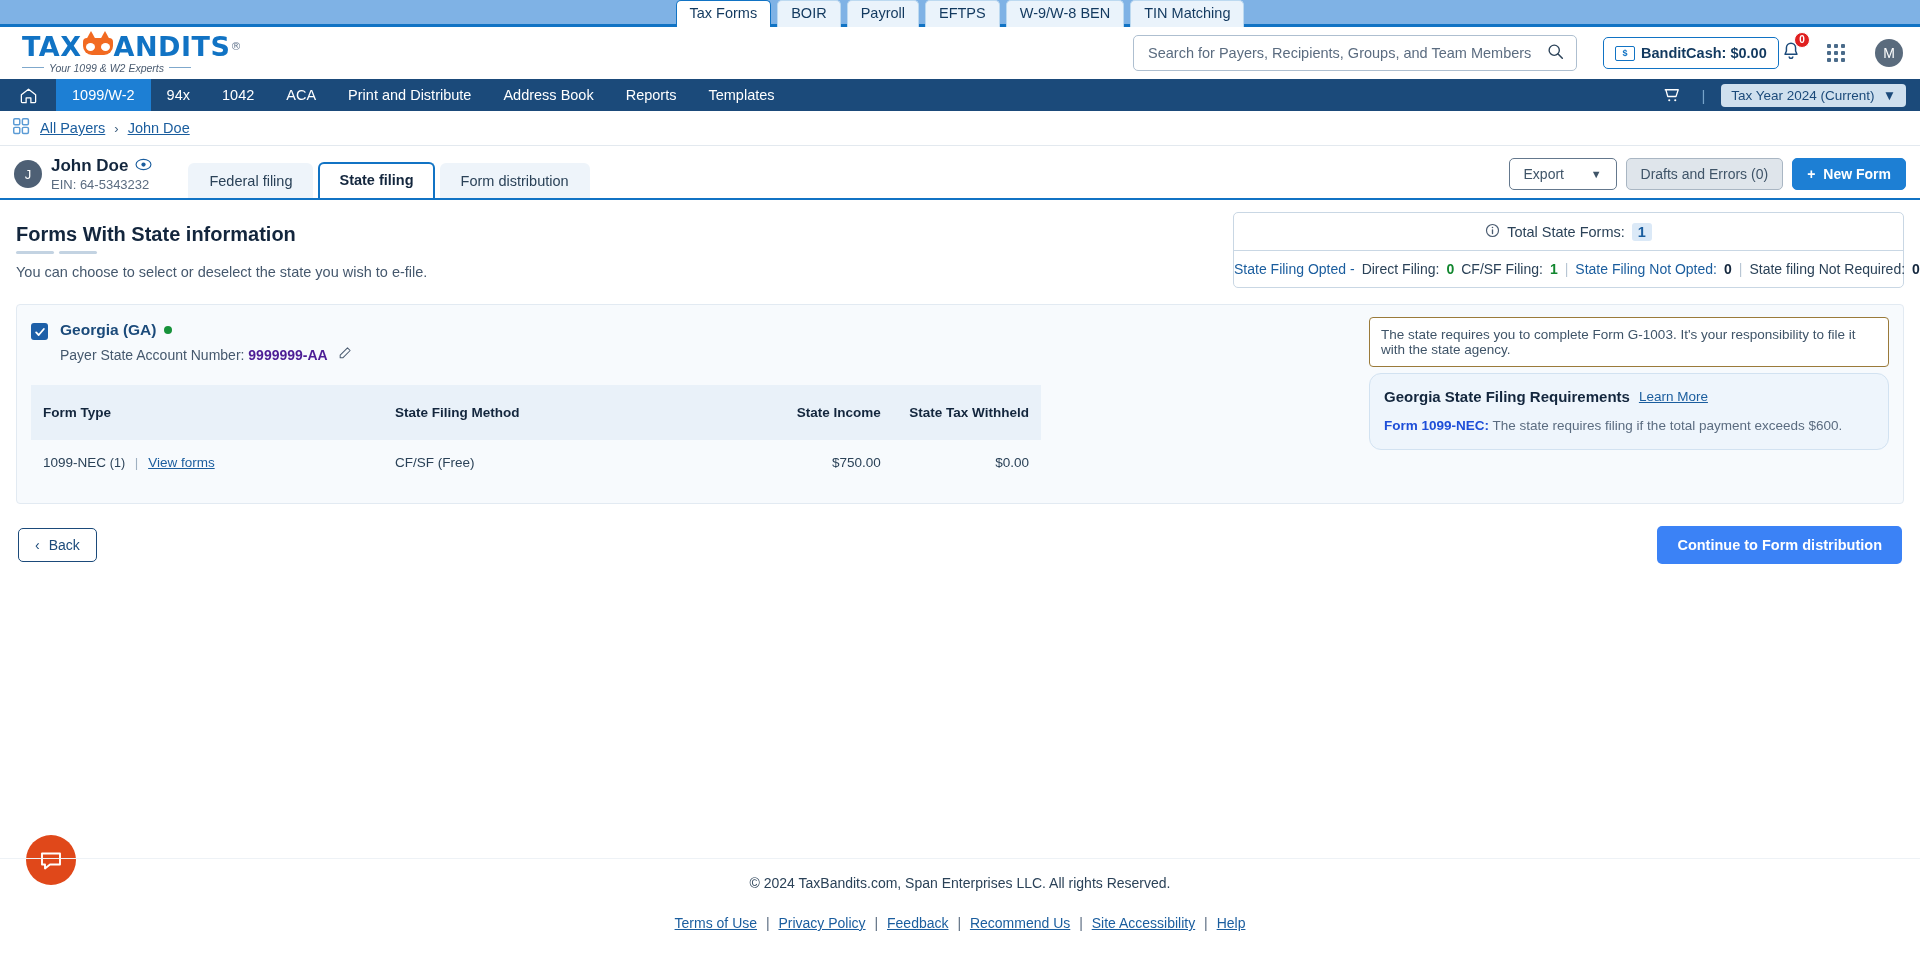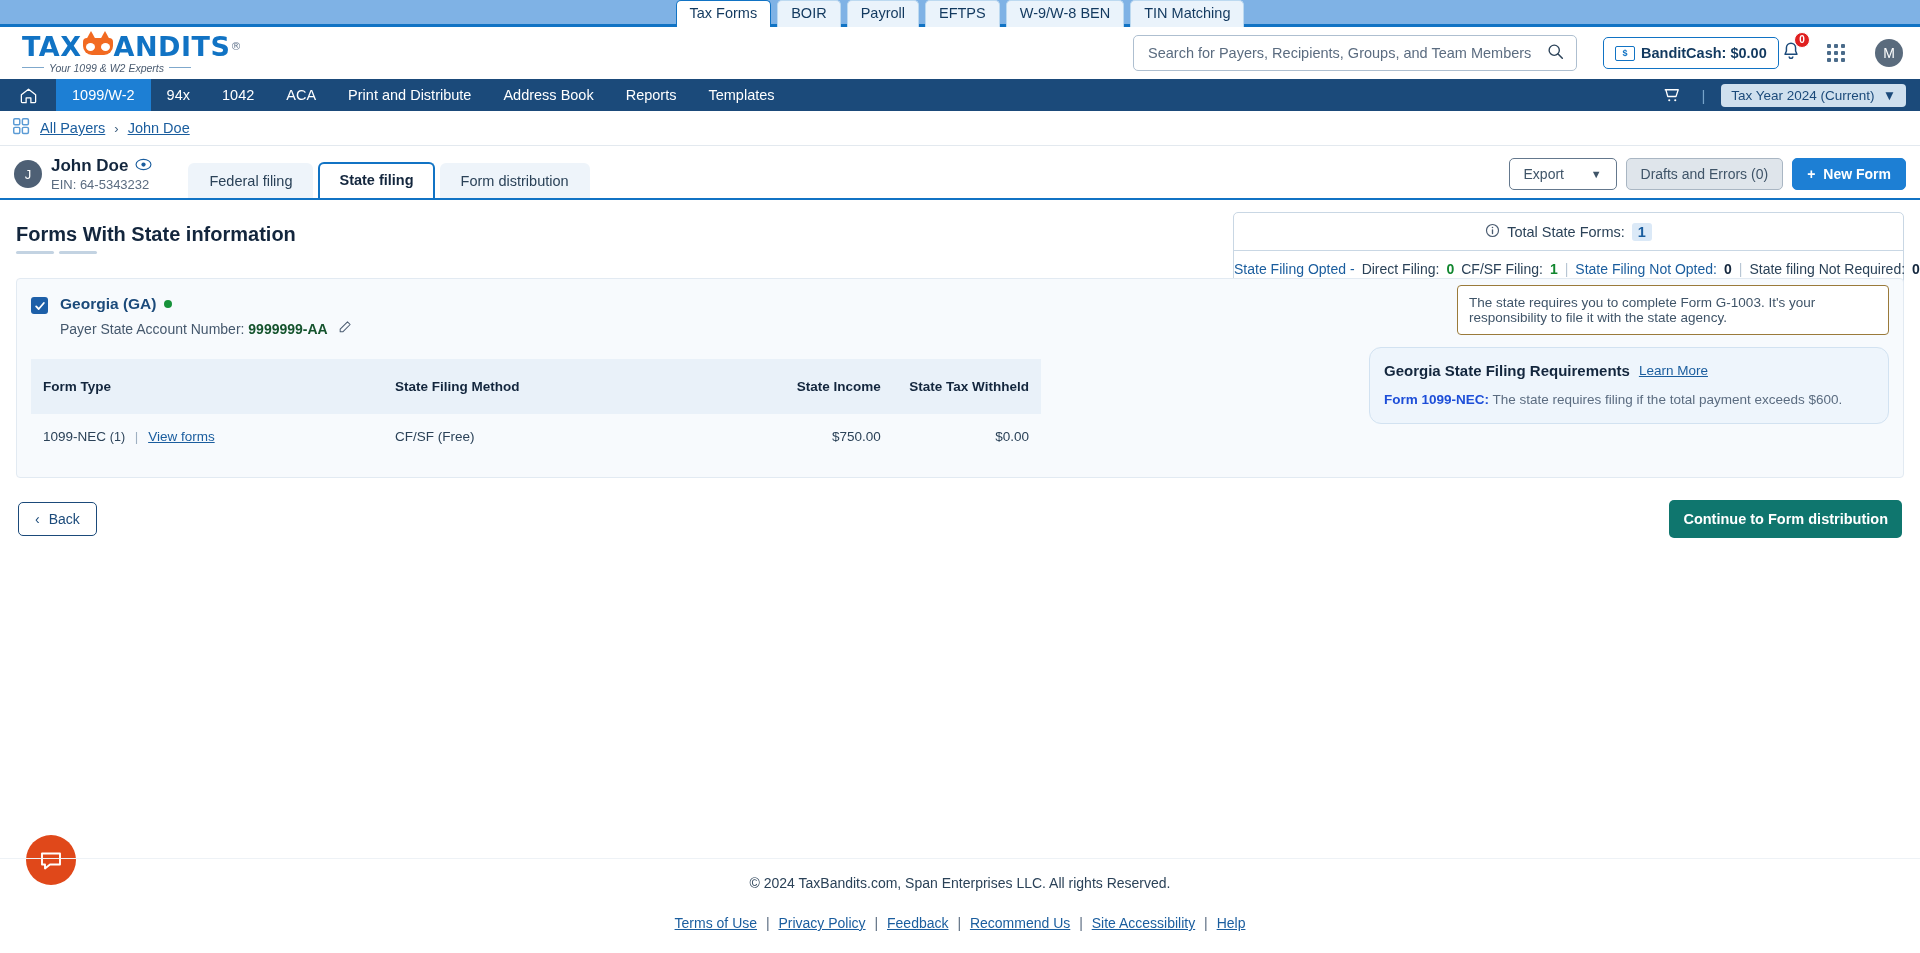--- a/index.html
+++ b/index.html
@@ -377,26 +377,26 @@
     width: 17px; height: 17px;
     background: #1d5fa8;
     border-radius: 3px;
     display:flex; align-items:center; justify-content:center;
     cursor:pointer;
     margin-top: 2px;
   }
   .state-name { font-size: 15.5px; font-weight: bold; color: #1b4a7a; display:flex; align-items:center; gap:8px;}
   .dot-green { width: 8px; height: 8px; border-radius: 50%; background: #17923a; display:inline-block;}
   .psan { font-size: 14px; color: #45586d; margin-top: 7px; display:flex; align-items:center; gap:10px;}
-  .psan b { color: #14532d; }
+  .psan b { color: #4c1d95; }
 
   .notice {
     position: absolute;
-    right: 14px; top: 6px;
-    width: 432px;
+    right: 14px; top: 12px;
+    width: 520px;
     border: 1px solid #9a7a3a;
     border-radius: 4px;
     background: #ffffff;
     font-size: 13.5px;
     color: #3f5468;
     padding: 9px 11px;
   }
 
   .table-wrap { margin-top: 22px; width: 1010px; }
   table { border-collapse: collapse; width: 100%; }
@@ -442,26 +442,26 @@
     background: #fff;
     color: #1b4a7a;
     border-radius: 5px;
     font-size: 14px;
     padding: 8px 16px;
     display:flex; align-items:center; gap: 9px;
     cursor:pointer;
   }
   .btn-continue {
     margin-left: auto;
-    background: #0f766e;
+    background: #3b82f6;
     color: #fff;
     font-weight: bold;
     font-size: 14.5px;
     border-radius: 5px;
-    padding: 11px 14px;
+    padding: 11px 20px;
     cursor: pointer;
     border: none;
   }
 
   
   .footer {
     position: absolute;
     bottom: 0; left: 0; right: 0;
     text-align: center;
     padding-bottom: 22px;
@@ -636,20 +636,21 @@
 </div>
 
 <div class="content">
 
   <div>
     <div class="section-title">Forms With State information</div>
     <div class="title-rule">
         <i></i>
         <i></i>
       </div>
+    <div class="section-sub">You can choose to select or deselect the state you wish to e-file.</div>
   </div>
 
   <div class="summary-card">
     <div class="summary-top">
       <span>
         <svg width="15" height="15" viewBox="0 0 18 18">
             <circle cx="9" cy="9" r="7.2" fill="none" stroke="#4a5b70" stroke-width="1.4"></circle>
             <circle cx="9" cy="5.3" r="0.95" fill="#4a5b70"></circle>
             <rect x="8.2" y="7.4" width="1.6" height="6" rx="0.7" fill="#4a5b70"></rect>
           </svg>

